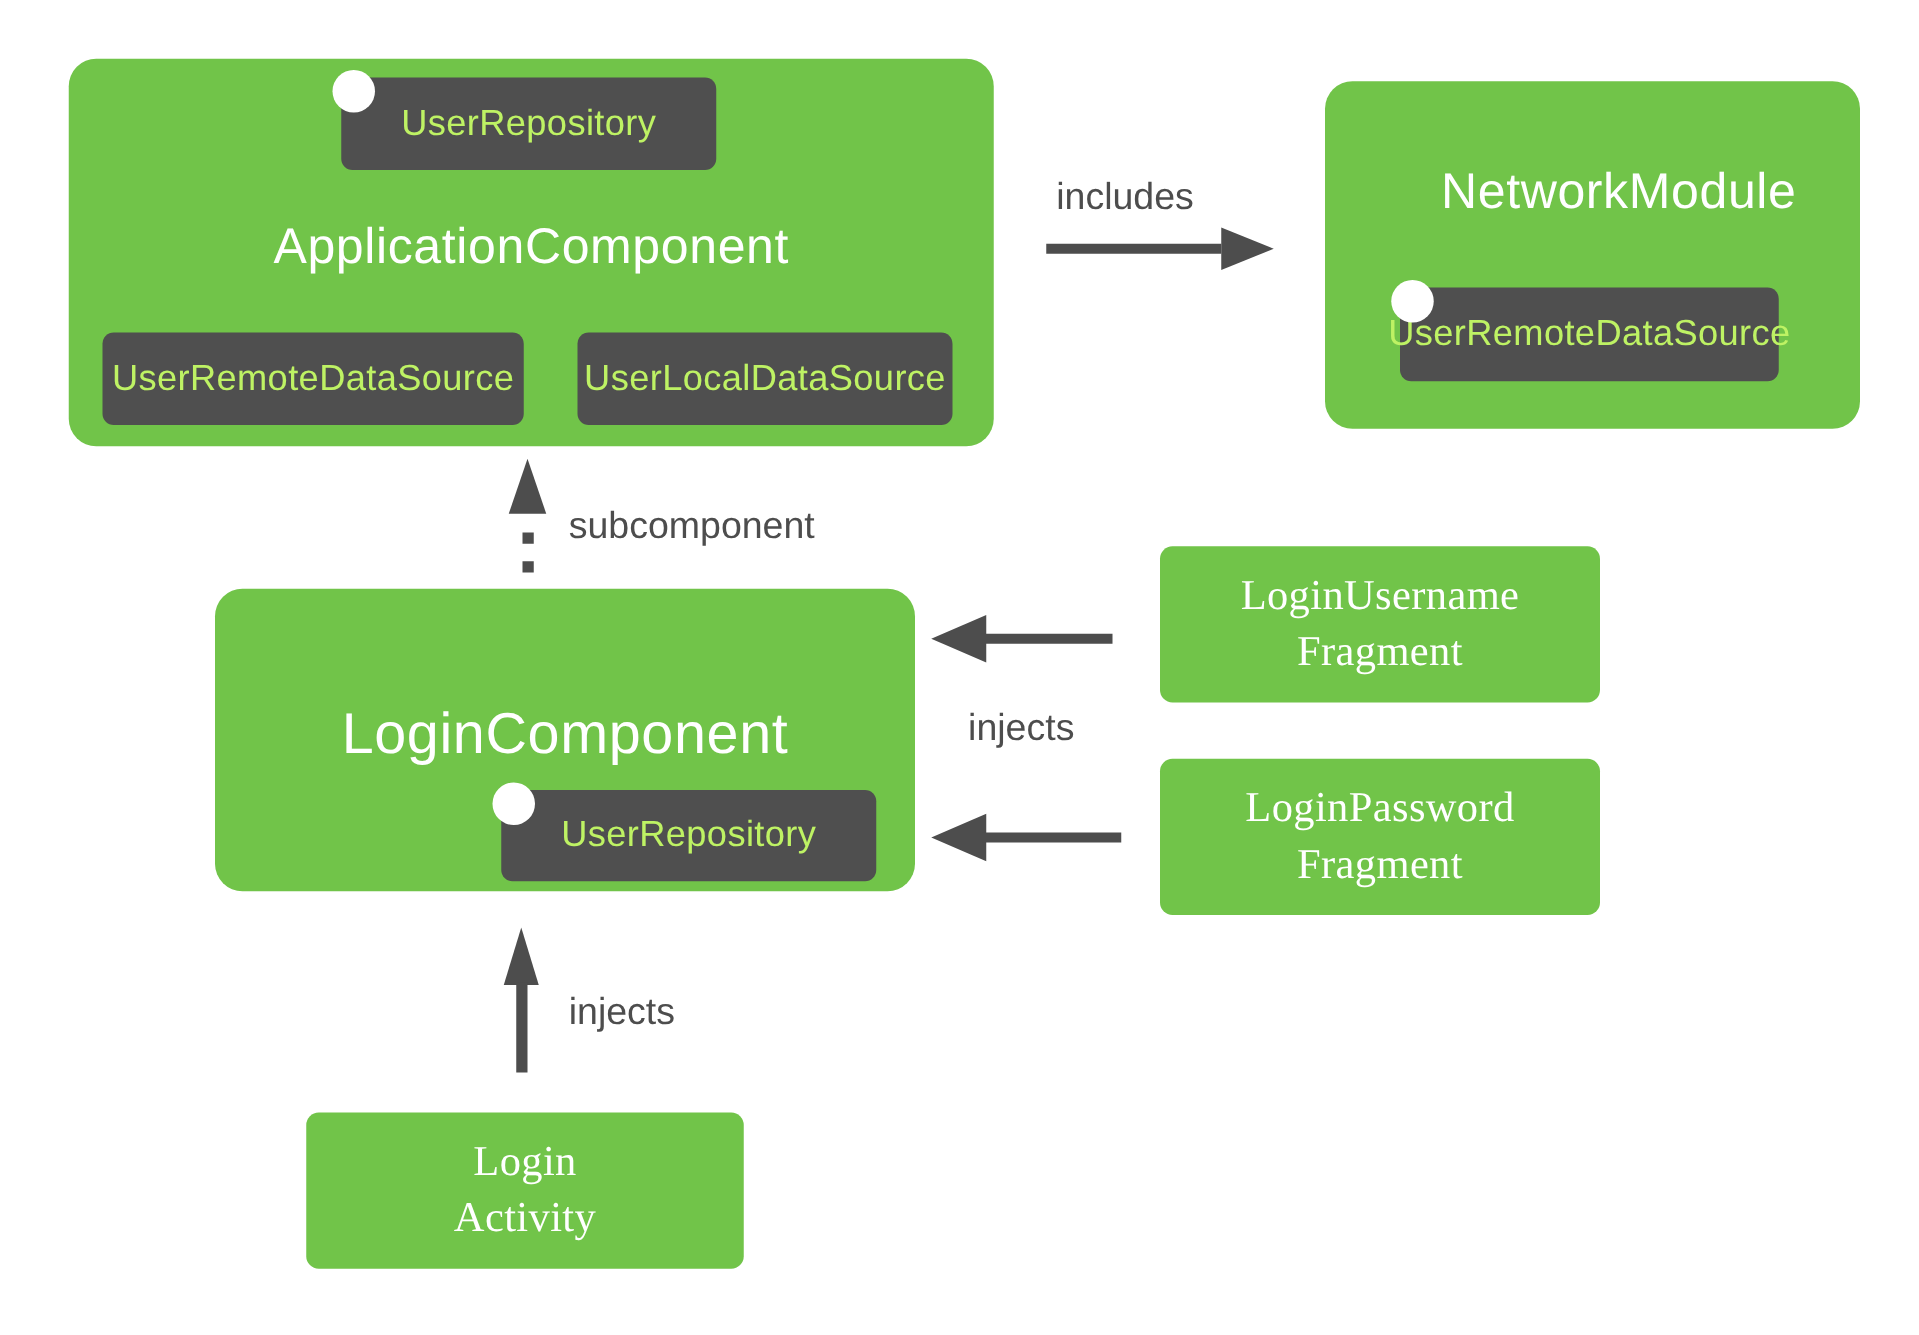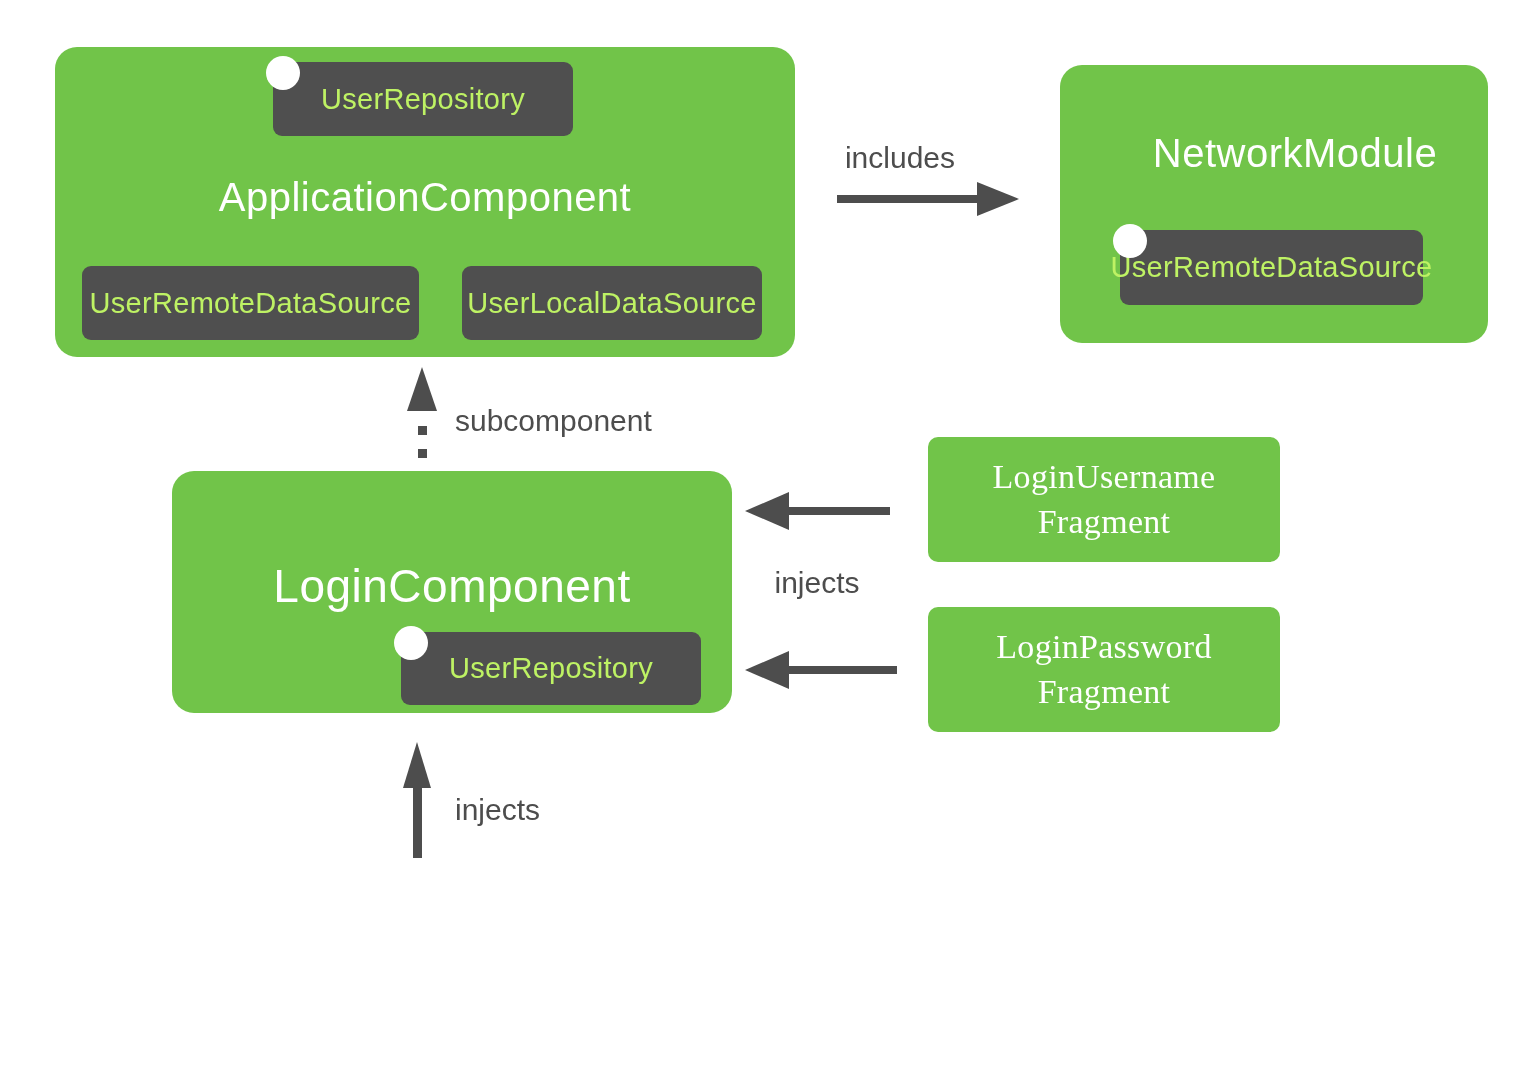--- a/index.html
+++ b/index.html
@@ -170,14 +170,18 @@
   </div>
   <div class="leaf-box" style="left:928px; top:607px; width:352px; height:125px;">
     <span class="leaf-label">LoginPassword
 Fragment</span>
   </div>
 
   <div class="arrow-head head-up" style="left:403px; top:742px; border-left-width:14px; border-right-width:14px; border-bottom-width:46px;"></div>
   <div class="arrow-line-v" style="left:413px; top:786px; height:72px;"></div>
   <div class="edge-label" style="left:455px; top:793px;">injects</div>
 
+  <div class="leaf-box" style="left:245px; top:890px; width:350px; height:125px;">
+    <span class="leaf-label">Login
+Activity</span>
+  </div>
 
 </div>
 
 </body></html>

